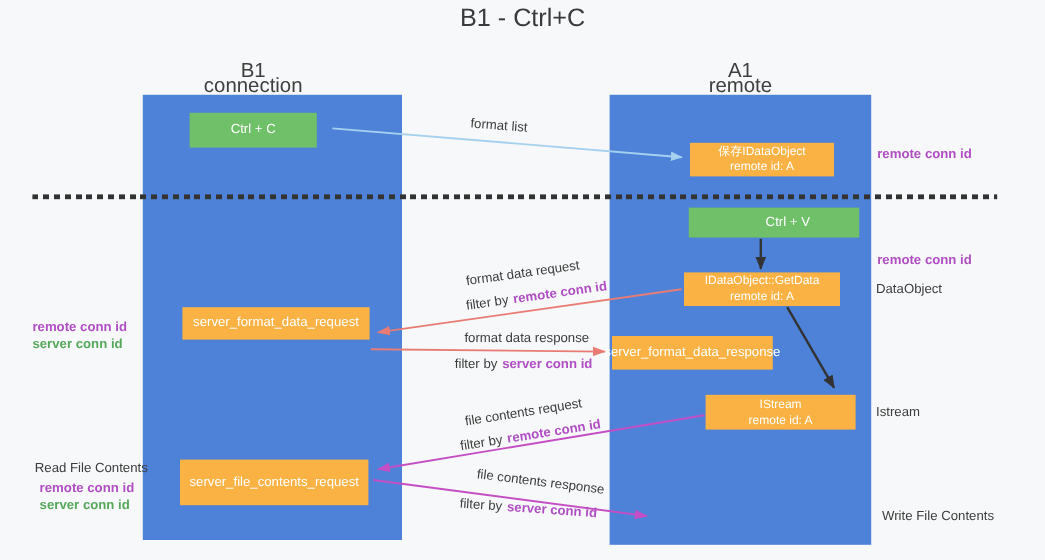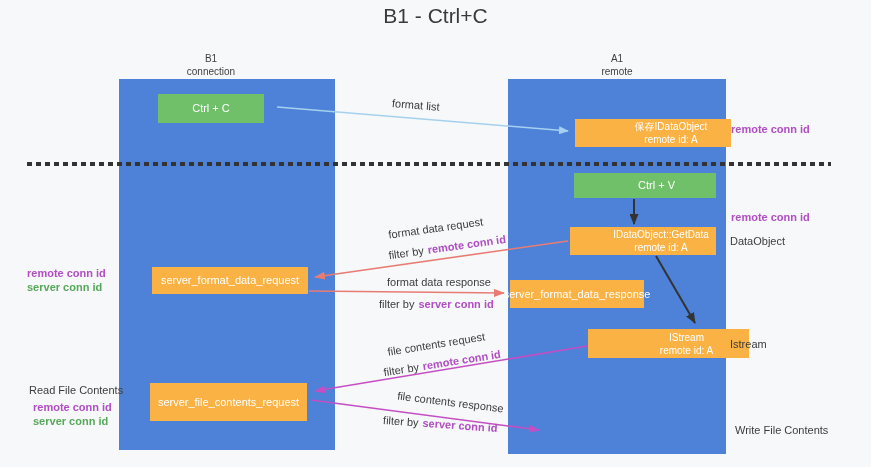--- a/index.html
+++ b/index.html
@@ -5,26 +5,26 @@
   html,body { margin:0; padding:0; background:#f7f8f9; }
   #stage {
     position:relative; width:871px; height:467px; overflow:hidden;
     background:#f7f8f9;
     font-family:"Liberation Sans", sans-serif;
     color:#3c3c3c;
   }
   .abs { position:absolute; }
   .title { left:0; right:0; top:6px; text-align:center; font-size:21px; color:#3a3a3a; line-height:20px; }
   .col { background:#4d82d8; }
-  .col-header { text-align:center; font-size:10px; color:#3f3f3f; line-height:13px; }
+  .col-header { text-align:center; font-size:17px; color:#3f3f3f; line-height:13px; }
   .box {
     display:flex; flex-direction:column; align-items:center; justify-content:center;
     color:#ffffff; text-align:center; font-size:11px; line-height:13px; z-index:3;
   }
-  .box.small { font-size:10px;padding-left:36px; }
+  .box.small { font-size:10px; }
   .orange { background:#f9b243; }
   .green  { background:#70bf69; }
   .lbl { font-size:11px; color:#3c3c3c; white-space:nowrap; z-index:4; }
   .purple { color:#b04ec4; font-weight:bold; }
   .greenid { color:#56a85a; font-weight:bold; }
   .fb { margin-right:4px; }
   .dashed {
     height:4px; z-index:2;
     background:repeating-linear-gradient(to right, #333 0 5px, transparent 5px 9px);
   }
@@ -59,26 +59,26 @@
 
   <div class="abs box orange small" style="left:575px; top:119px; width:120px; height:28px;">
     <div>保存IDataObject</div>
     <div>remote id: A</div>
   </div>
 
   <div class="abs box green" style="left:574px; top:173px; width:119px; height:25px;padding-left:23px;">
     <div>Ctrl + V</div>
   </div>
 
-  <div class="abs box orange small" style="left:570px; top:227px; width:110px; height:28px;">
+  <div class="abs box orange small" style="left:570px; top:227px; width:130px; height:28px;">
     <div>IDataObject::GetData</div>
     <div>remote id: A</div>
   </div>
 
-  <div class="abs box orange" style="left:152px; top:267px; width:156px; height:27px;">
+  <div class="abs box orange" style="left:152px; top:256px; width:156px; height:27px;">
     <div>server_format_data_request</div>
   </div>
 
   <div class="abs box orange" style="left:510px; top:280px; width:134px; height:28px;">
     <div>server_format_data_response</div>
   </div>
 
   <div class="abs box orange small" style="left:588px; top:329px; width:125px; height:29px;">
     <div>IStream</div>
     <div>remote id: A</div>

